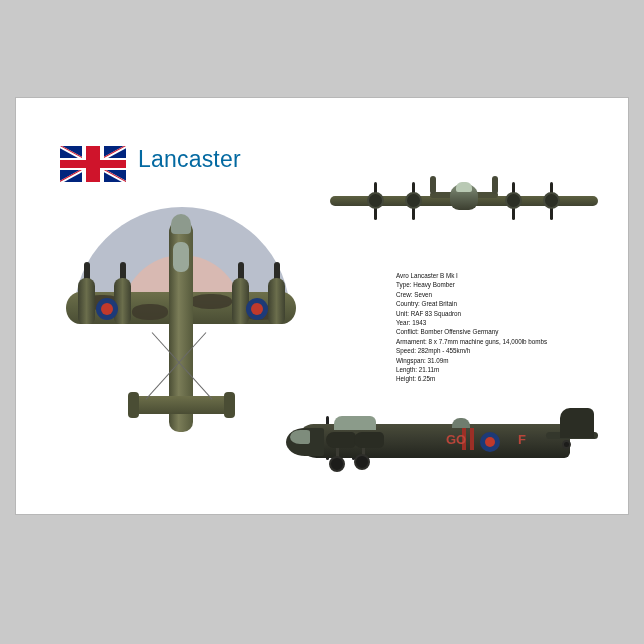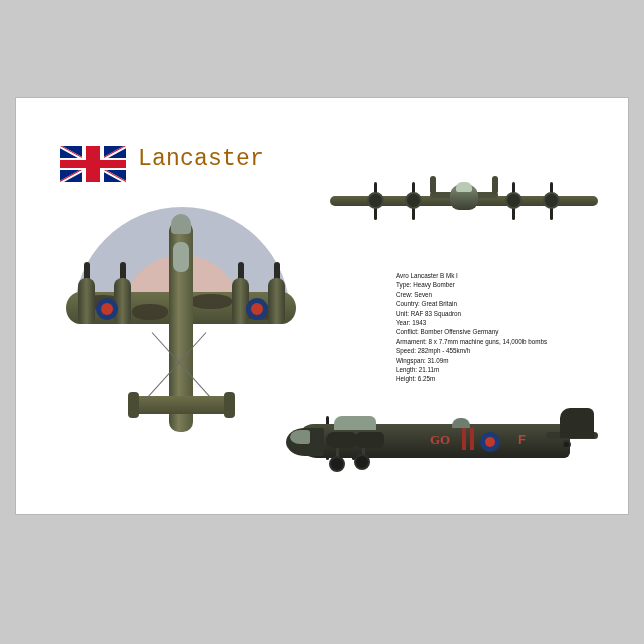--- a/index.html
+++ b/index.html
@@ -38,22 +38,22 @@
   #flag .dr1,#flag .dr2{position:absolute;left:-12%;top:48.5%;width:124%;height:3.4%;background:#cf142b;}
   #flag .dr1{transform:rotate(28.6deg);}
   #flag .dr2{transform:rotate(-28.6deg);}
   #flag .cw-h{position:absolute;left:0;top:33%;width:100%;height:34%;background:#fff;}
   #flag .cw-v{position:absolute;left:33%;top:0;width:34%;height:100%;background:#fff;}
   #flag .cr-h{position:absolute;left:0;top:40%;width:100%;height:20%;background:#cf142b;}
   #flag .cr-v{position:absolute;left:40%;top:0;width:20%;height:100%;background:#cf142b;}
 
   #poster-title{
     position:absolute;left:112px;top:38px;
-    font-family:Liberation Mono, monospace;
-    font-size:23px;color:#a16207;letter-spacing:0.2px;
+    font-family:Liberation Sans, sans-serif;
+    font-size:23px;color:#0369a1;letter-spacing:0.2px;
   }
 
   
   #roundel{
     position:absolute;left:48px;top:99px;width:216px;height:216px;border-radius:50%;
     background:#b9bfcc;
   }
   #roundel-inner{
     position:absolute;left:96px;top:147px;width:120px;height:120px;border-radius:50%;
     background:#d8b9b2;
@@ -291,21 +291,21 @@
       <div class="s-engine" style="left:52px;"></div>
       <div class="s-engine" style="left:80px;"></div>
 
       <div class="s-tailplane"></div>
       <div class="s-tailfin"></div>
 
       <div class="s-roundel" style="left:206px;"></div>
       <div class="s-band" style="left:188px;"></div>
       <div class="s-band" style="left:196px;"></div>
 
-      <div class="s-code" style="left:156px;top:30px;font-family:Liberation Serif, serif;">GO</div>
+      <div class="s-code" style="left:172px;top:30px;">GO</div>
       <div class="s-code" style="left:244px;top:30px;">F</div>
 
       <div class="s-strut" style="left:62px;top:46px;"></div>
       <div class="s-wheel" style="left:55px;top:54px;"></div>
       <div class="s-strut" style="left:88px;top:46px;"></div>
       <div class="s-wheel" style="left:80px;top:52px;"></div>
       <div class="s-wheel" style="left:288px;top:38px;width:9px;height:9px;"></div>
     </div>
 
   </div>

